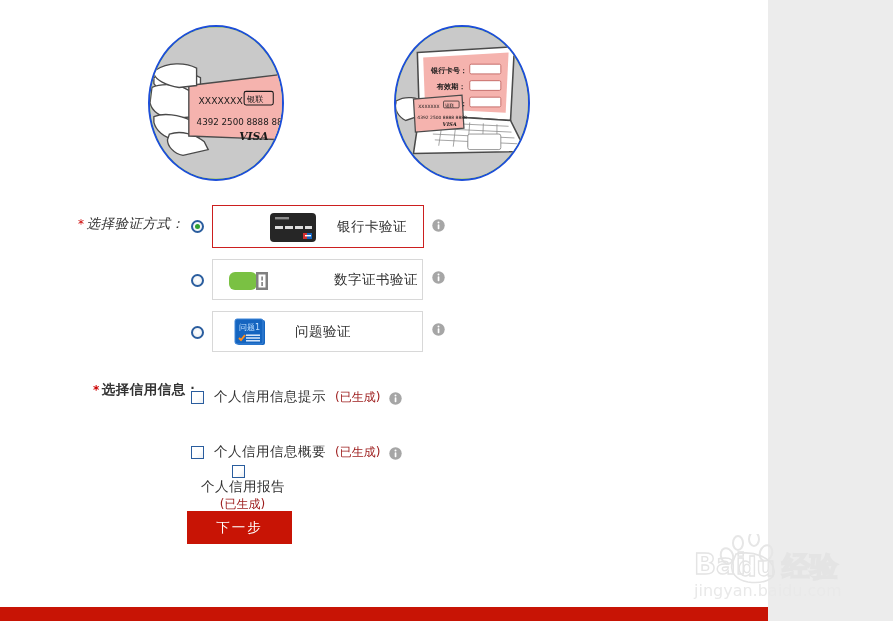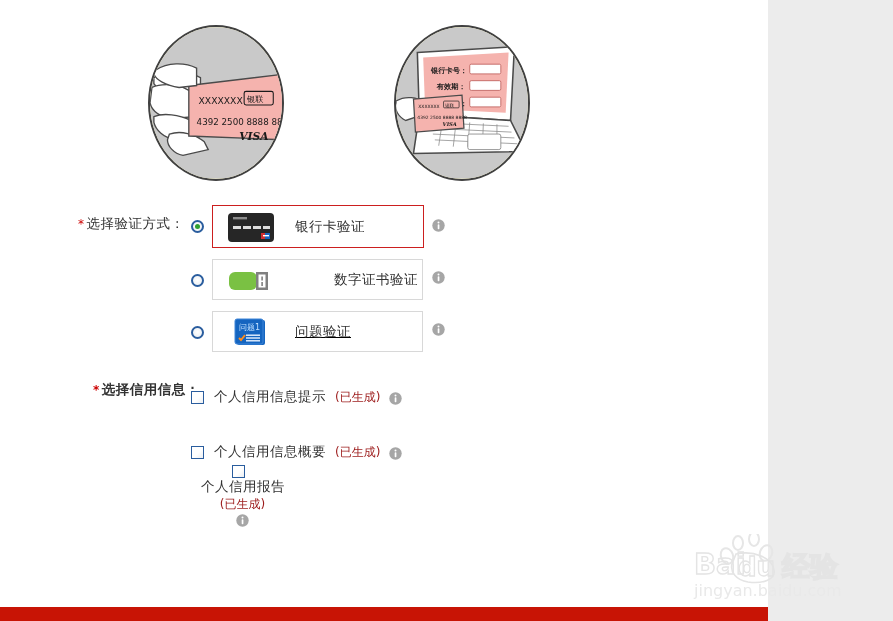--- a/index.html
+++ b/index.html
@@ -35,22 +35,22 @@
     left: 0; top: 607px;
     width: 768px; height: 14px;
     background: #c81405;
   }
 
   
   .illus {
     position: absolute;
     border-radius: 50%;
     overflow: hidden;
-    background: #fef9c3;
-    border: 2px solid #404040;
+    background: #84cc16;
+    border: 2px solid #1d4ed8;
     box-sizing: border-box;
   }
   #illus-card   { left: 148px; top: 25px; width: 136px; height: 156px; }
   #illus-laptop { left: 394px; top: 25px; width: 136px; height: 156px; }
   .illus svg { display: block; width: 100%; height: 100%; }
 
   
   .form-label {
     position: absolute;
     font-size: 13.5px;
@@ -217,27 +217,27 @@
 
       <path d="M18 74 L 68 70 L 70 104 L 20 108 Z" fill="#f5b3ae" stroke="#4a4a4a" stroke-width="1.3"></path>
       <text x="23" y="83" font-family="DejaVu Sans, sans-serif" font-size="4.6" fill="#1a1a1a">XXXXXXX</text>
       <rect x="49" y="76" width="16" height="7" rx="1" fill="none" stroke="#1a1a1a" stroke-width="0.7"></rect>
       <text x="50.5" y="82" font-family="DejaVu Sans, sans-serif" font-size="4.6" fill="#1a1a1a">银联</text>
       <text x="22" y="94" font-family="DejaVu Sans, sans-serif" font-size="4.6" fill="#1a1a1a">4392 2500 8888 8888</text>
       <text x="48" y="102" font-family="DejaVu Serif, serif" font-size="5.4" font-style="italic" font-weight="bold" fill="#1a1a1a">VISA</text>
     </svg>
   </div>
 
-  <div class="form-label" style="left:78px; top:215px;">
+  <div class="form-label" style="left:78px; top:215px;font-style:italic;">
     <span class="req-star">*</span><span>选择验证方式：</span>
   </div>
 
   <div class="opt-row" style="left:0; top:0;">
     <span class="radio checked" style="left:191px; top:220px;"></span>
-    <div class="opt-box selected" style="left:212px; top:205px; width:212px; height:43px;">
+    <div class="opt-box selected" style="left:212px; top:205px; width:212px; height:43px;padding-left:42px;">
       <span class="opt-icon">
         <svg viewBox="0 0 48 32" xmlns="http://www.w3.org/2000/svg">
           <rect x="1" y="2" width="46" height="29" rx="4" fill="#262626"></rect>
           <rect x="6" y="6" width="14" height="2.4" fill="#8c8c8c"></rect>
           <g fill="#dcdcdc">
             <rect x="6" y="15" width="8" height="3"></rect>
               <rect x="16" y="15" width="8" height="3"></rect>
             <rect x="26" y="15" width="8" height="3"></rect>
               <rect x="36" y="15" width="7" height="3"></rect>
           </g>
@@ -277,21 +277,21 @@
       <svg viewBox="0 0 13 13" xmlns="http://www.w3.org/2000/svg">
         <circle cx="6.5" cy="6.5" r="6.2" fill="#a6a6a6"></circle>
         <circle cx="6.5" cy="3.4" r="1" fill="#ffffff"></circle>
         <rect x="5.7" y="5.2" width="1.7" height="5" rx="0.7" fill="#ffffff"></rect>
       </svg>
     </span>
   </div>
 
   <div class="opt-row" style="left:0; top:0;">
     <span class="radio" style="left:191px; top:326px;"></span>
-    <div class="opt-box" style="left:212px; top:311px; width:211px; height:41px;text-decoration:underline;">
+    <div class="opt-box" style="left:212px; top:311px; width:211px; height:41px;">
       <span class="opt-icon">
         <svg viewBox="0 0 48 32" xmlns="http://www.w3.org/2000/svg">
           <rect x="10" y="4" width="28" height="25" rx="2" fill="#1565c0"></rect>
           <rect x="8" y="3" width="28" height="25" rx="2" fill="#1565c0" stroke="#3f86d8" stroke-width="1"></rect>
           <text x="12" y="14" font-family="DejaVu Sans, sans-serif" font-size="8" fill="#bfe0ff">问题1</text>
           <rect x="10" y="17" width="24" height="9" fill="#1565c0"></rect>
           <path d="M12 22 l2 2 l4 -5" stroke="#ff8c1a" stroke-width="2" fill="none"></path>
           <g fill="#e8f2ff">
             <rect x="19" y="18.5" width="14" height="1.4"></rect>
             <rect x="19" y="21.3" width="14" height="1.4"></rect>
@@ -346,20 +346,21 @@
     <span class="cb-note">(已生成)</span>
     <span class="info-icon" style="position:relative; margin-left:9px; top:1px;">
       <svg viewBox="0 0 13 13" xmlns="http://www.w3.org/2000/svg">
         <circle cx="6.5" cy="6.5" r="6.2" fill="#a6a6a6"></circle>
         <circle cx="6.5" cy="3.4" r="1" fill="#ffffff"></circle>
         <rect x="5.7" y="5.2" width="1.7" height="5" rx="0.7" fill="#ffffff"></rect>
       </svg>
     </span>
   </div>
 
+  <button id="next-button">下一步</button>
 
   <div id="bottom-bar"></div>
 </div>
 
 <div id="right-gutter"></div>
 
 <div id="watermark">
   <svg viewBox="0 0 210 70" xmlns="http://www.w3.org/2000/svg">
     <g fill="none" stroke="#e6e6e6" stroke-width="2">
       <ellipse cx="66" cy="9" rx="5" ry="7"></ellipse>

